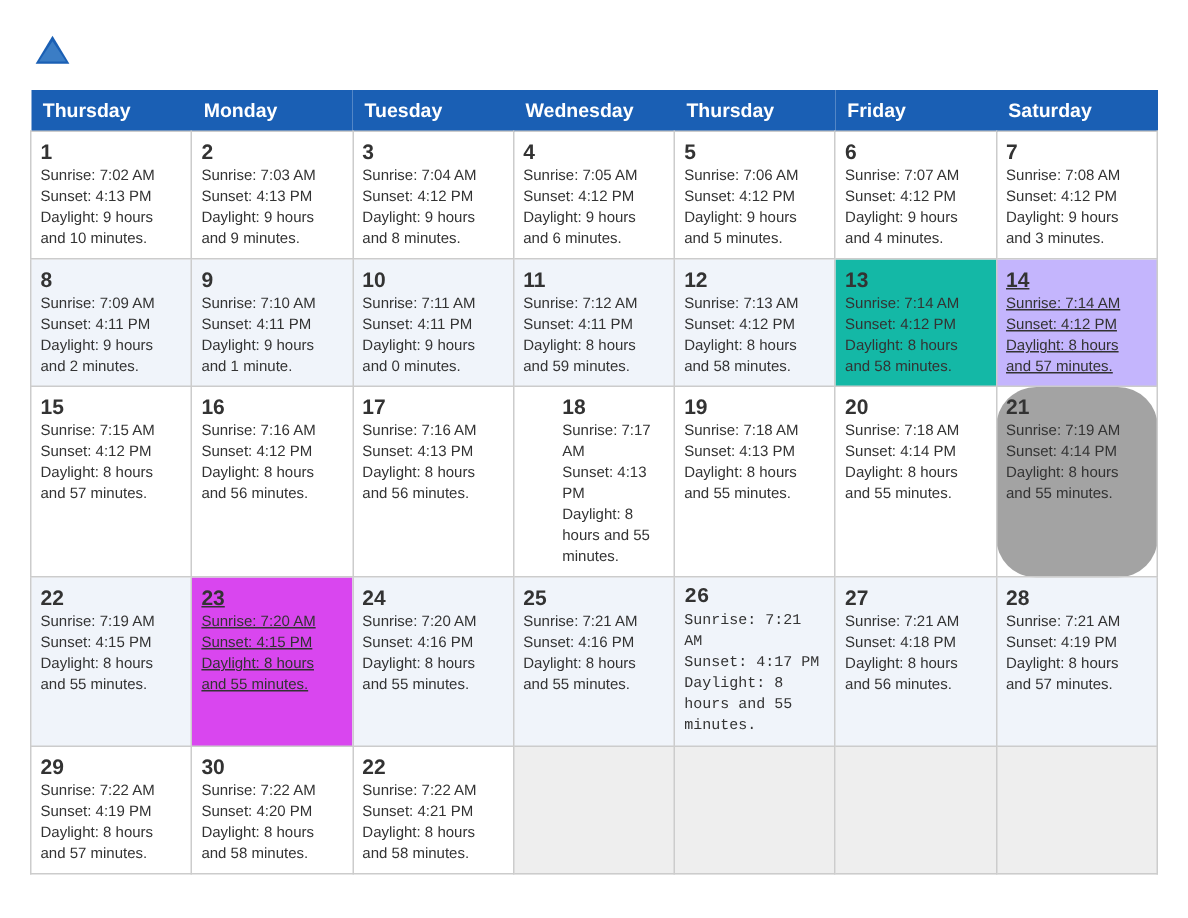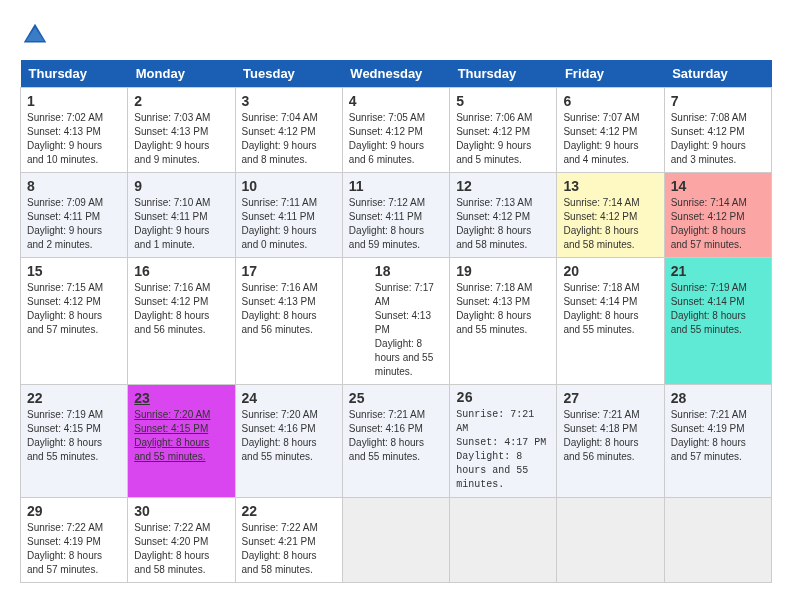--- a/index.html
+++ b/index.html
@@ -134,31 +134,31 @@
         <td style="background-color: rgb(255, 255, 255);"><span class="day-number">5</span><span class="day-info">Sunrise: 7:06 AM<br>Sunset: 4:12 PM<br>Daylight: 9 hours and 5 minutes.</span></td>
         <td style="background-color: rgb(255, 255, 255);"><span class="day-number">6</span><span class="day-info">Sunrise: 7:07 AM<br>Sunset: 4:12 PM<br>Daylight: 9 hours and 4 minutes.</span></td>
         <td style="background-color: rgb(255, 255, 255);"><span class="day-number">7</span><span class="day-info">Sunrise: 7:08 AM<br>Sunset: 4:12 PM<br>Daylight: 9 hours and 3 minutes.</span></td>
       </tr>
       <tr>
         <td style="background-color: rgb(240, 244, 250);"><span class="day-number">8</span><span class="day-info">Sunrise: 7:09 AM<br>Sunset: 4:11 PM<br>Daylight: 9 hours and 2 minutes.</span></td>
         <td style="background-color: rgb(240, 244, 250);"><span class="day-number">9</span><span class="day-info">Sunrise: 7:10 AM<br>Sunset: 4:11 PM<br>Daylight: 9 hours and 1 minute.</span></td>
         <td style="background-color: rgb(240, 244, 250);"><span class="day-number">10</span><span class="day-info">Sunrise: 7:11 AM<br>Sunset: 4:11 PM<br>Daylight: 9 hours and 0 minutes.</span></td>
         <td style="background-color: rgb(240, 244, 250); margin-left: 16px;"><span class="day-number">11</span><span class="day-info">Sunrise: 7:12 AM<br>Sunset: 4:11 PM<br>Daylight: 8 hours and 59 minutes.</span></td>
         <td style="background-color: rgb(240, 244, 250);"><span class="day-number">12</span><span class="day-info">Sunrise: 7:13 AM<br>Sunset: 4:12 PM<br>Daylight: 8 hours and 58 minutes.</span></td>
-        <td style="background-color: #fef9c3;"><span class="day-number">13</span><span class="day-info">Sunrise: 7:14 AM<br>Sunset: 4:12 PM<br>Daylight: 8 hours and 58 minutes.</span></td>
-        <td style="background-color: #fca5a5;"><span class="day-number">14</span><span class="day-info">Sunrise: 7:14 AM<br>Sunset: 4:12 PM<br>Daylight: 8 hours and 57 minutes.</span></td>
+        <td style="background-color: #14b8a6;"><span class="day-number">13</span><span class="day-info">Sunrise: 7:14 AM<br>Sunset: 4:12 PM<br>Daylight: 8 hours and 58 minutes.</span></td>
+        <td style="background-color: #c4b5fd; text-decoration: underline;"><span class="day-number">14</span><span class="day-info">Sunrise: 7:14 AM<br>Sunset: 4:12 PM<br>Daylight: 8 hours and 57 minutes.</span></td>
       </tr>
       <tr>
         <td style="background-color: rgb(255, 255, 255);"><span class="day-number">15</span><span class="day-info">Sunrise: 7:15 AM<br>Sunset: 4:12 PM<br>Daylight: 8 hours and 57 minutes.</span></td>
         <td style="background-color: rgb(255, 255, 255);"><span class="day-number">16</span><span class="day-info">Sunrise: 7:16 AM<br>Sunset: 4:12 PM<br>Daylight: 8 hours and 56 minutes.</span></td>
         <td style="background-color: rgb(255, 255, 255);"><span class="day-number">17</span><span class="day-info">Sunrise: 7:16 AM<br>Sunset: 4:13 PM<br>Daylight: 8 hours and 56 minutes.</span></td>
         <td style="background-color: rgb(255, 255, 255); padding-left: 32px;"><span class="day-number">18</span><span class="day-info">Sunrise: 7:17 AM<br>Sunset: 4:13 PM<br>Daylight: 8 hours and 55 minutes.</span></td>
         <td style="background-color: rgb(255, 255, 255);"><span class="day-number">19</span><span class="day-info">Sunrise: 7:18 AM<br>Sunset: 4:13 PM<br>Daylight: 8 hours and 55 minutes.</span></td>
         <td style="background-color: rgb(255, 255, 255);"><span class="day-number">20</span><span class="day-info">Sunrise: 7:18 AM<br>Sunset: 4:14 PM<br>Daylight: 8 hours and 55 minutes.</span></td>
-        <td style="background-color: #5eead4;"><span class="day-number">21</span><span class="day-info">Sunrise: 7:19 AM<br>Sunset: 4:14 PM<br>Daylight: 8 hours and 55 minutes.</span></td>
+        <td style="background-color: #a3a3a3; border-radius: 27px;"><span class="day-number">21</span><span class="day-info">Sunrise: 7:19 AM<br>Sunset: 4:14 PM<br>Daylight: 8 hours and 55 minutes.</span></td>
       </tr>
       <tr>
         <td style="background-color: rgb(240, 244, 250);"><span class="day-number">22</span><span class="day-info">Sunrise: 7:19 AM<br>Sunset: 4:15 PM<br>Daylight: 8 hours and 55 minutes.</span></td>
         <td style="background-color: #d946ef; text-decoration: underline;"><span class="day-number">23</span><span class="day-info">Sunrise: 7:20 AM<br>Sunset: 4:15 PM<br>Daylight: 8 hours and 55 minutes.</span></td>
         <td style="background-color: rgb(240, 244, 250);"><span class="day-number">24</span><span class="day-info">Sunrise: 7:20 AM<br>Sunset: 4:16 PM<br>Daylight: 8 hours and 55 minutes.</span></td>
         <td style="background-color: rgb(240, 244, 250);"><span class="day-number">25</span><span class="day-info">Sunrise: 7:21 AM<br>Sunset: 4:16 PM<br>Daylight: 8 hours and 55 minutes.</span></td>
         <td style="background-color: rgb(240, 244, 250); font-family: Liberation Mono, monospace;"><span class="day-number">26</span><span class="day-info">Sunrise: 7:21 AM<br>Sunset: 4:17 PM<br>Daylight: 8 hours and 55 minutes.</span></td>
         <td style="background-color: rgb(240, 244, 250);"><span class="day-number">27</span><span class="day-info">Sunrise: 7:21 AM<br>Sunset: 4:18 PM<br>Daylight: 8 hours and 56 minutes.</span></td>
         <td style="background-color: rgb(240, 244, 250);"><span class="day-number">28</span><span class="day-info">Sunrise: 7:21 AM<br>Sunset: 4:19 PM<br>Daylight: 8 hours and 57 minutes.</span></td>
       </tr>

